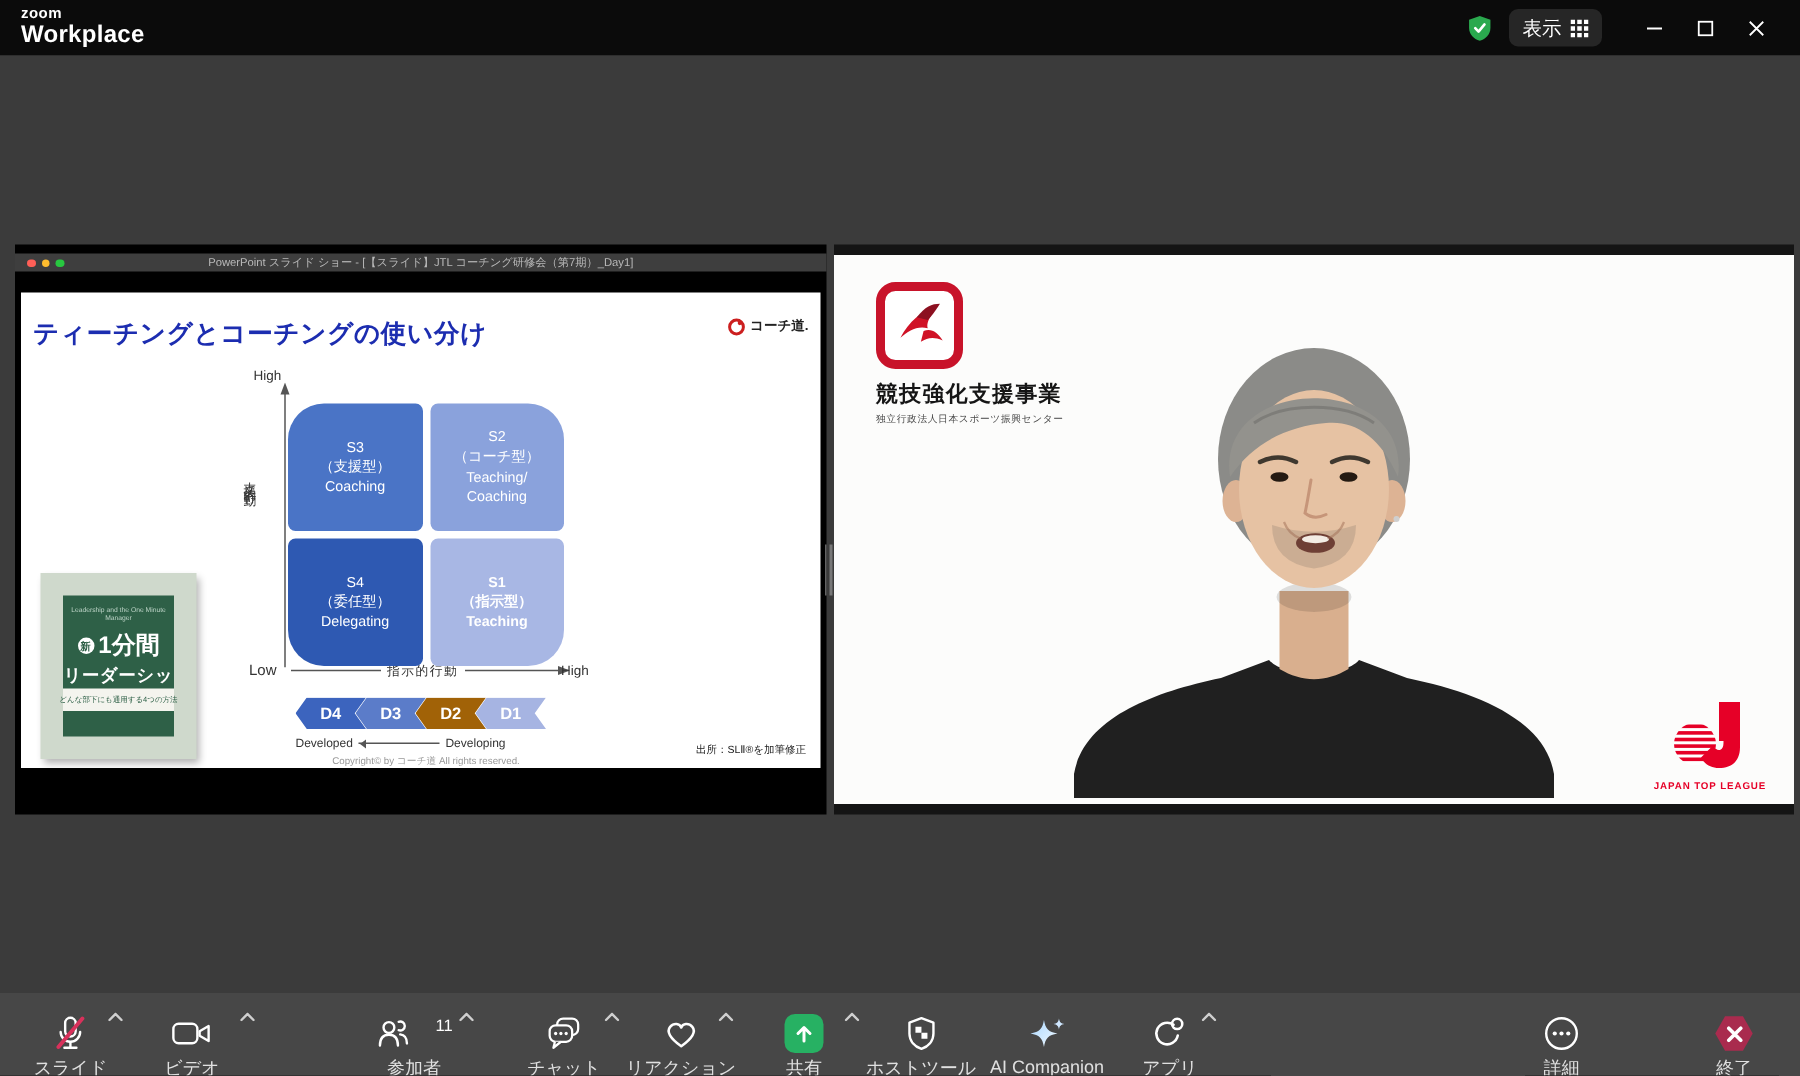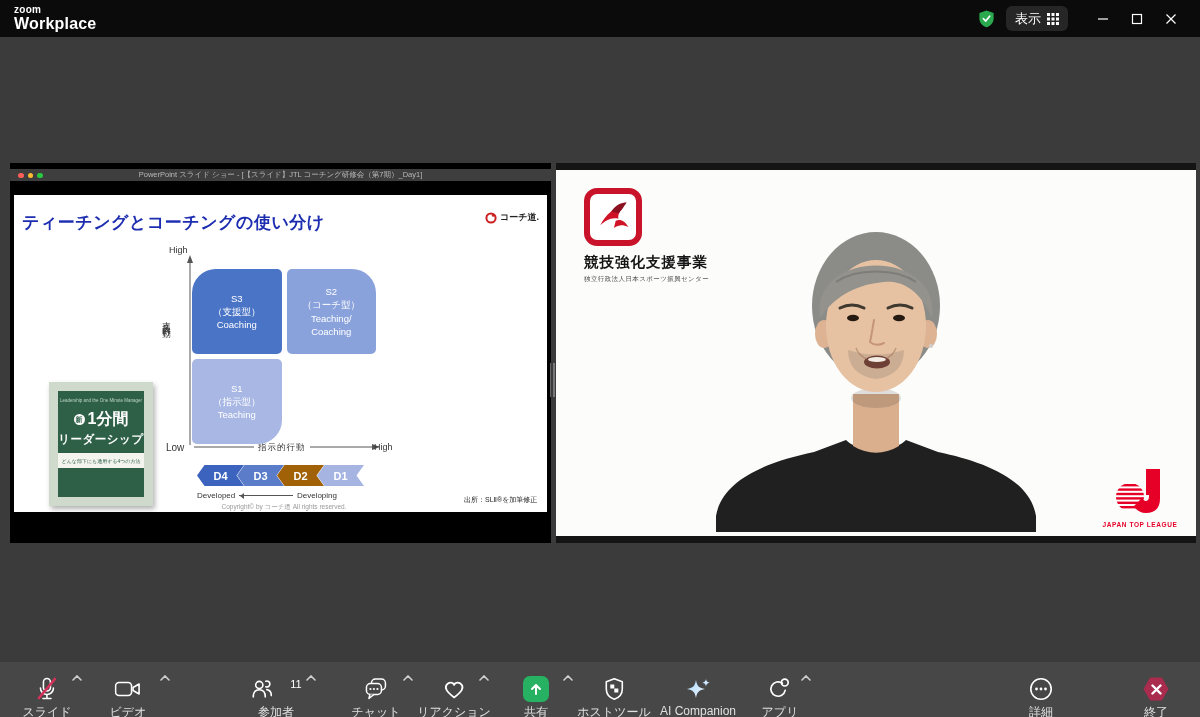--- a/index.html
+++ b/index.html
@@ -49,41 +49,41 @@
              background:#fff; padding:0 4px; letter-spacing:1px; }
   .x-high { position:absolute; left:360px; top:247px; font-size:9px; color:#333; }
 
   .quad-grid { position:absolute; left:178px; top:64px; width:184px; height:175px;
                display:grid; grid-template-columns:1fr 1fr; grid-template-rows:1fr 1fr; gap:5px;margin-top:10px; }
   .quad { border-radius:5px; color:#fff; display:flex; flex-direction:column; align-items:center;
           justify-content:center; font-size:9.5px; line-height:1.4; text-align:center; }
   .quad.s3 { background:#4a74c6; border-top-left-radius:24px; }
   .quad.s2 { background:#8aa2dc; border-top-right-radius:24px; }
   .quad.s4 { background:#2e59b2; border-bottom-left-radius:24px; }
-  .quad.s1 { background:#a8b7e4; border-bottom-right-radius:24px; }
+  .quad.s1 { background:#a8b7e4; border-bottom-right-radius:24px;font-weight:bold; }
 
   .dev-band { position:absolute; left:183px; top:270px; height:23px; display:flex; }
   .chev { width:47px; height:21px; clip-path:polygon(16% 0,100% 0,84% 50%,100% 100%,16% 100%,0 50%);
           display:flex; align-items:center; justify-content:center; color:#fff; font-weight:700;
           font-size:11px; }
   .chev + .chev { margin-left:-7px; }
   .chev.d4{ background:#3c64be; } .chev.d3{ background:#5b7cc9; }
   .chev.d2{ background:#a16207; } .chev.d1{ background:#a6b4e2; }
 
   .dev-scale { position:absolute; left:183px; top:296px; width:140px; display:flex;
                align-items:center; gap:4px; font-size:8px; color:#333; }
   .dev-line { flex:1; height:1px; background:#555; position:relative; }
   .dev-line::before { content:""; position:absolute; left:-2px; top:-2.5px;
                       border:3px solid transparent; border-right:4px solid #555; }
   .slide-copyright { position:absolute; left:160px; top:308px; width:220px; text-align:center;
                      font-size:6.5px; color:#999; white-space:nowrap; }
   .source-note { position:absolute; left:450px; top:300px; font-size:7px; color:#222; }
 
   .book { position:absolute; left:13px; top:187px; width:104px; height:124px; background:#cfd9cc;
-          padding:9px; box-shadow:2px 3px 5px rgba(0,0,0,.3);margin-left:22px; }
+          padding:15px; box-shadow:2px 3px 5px rgba(0,0,0,.3); }
   .book-inner { width:100%; height:100%; background:#2e6047; position:relative; }
   .book-top-text { font-size:4.5px; color:#bcd3c6; text-align:center; padding-top:7px; }
   .book-title-row { display:flex; align-items:center; justify-content:center; gap:3px; margin-top:6px; }
   .book-badge { width:11px; height:11px; border-radius:50%; background:#fff; color:#2e6047;
                 font-size:7px; font-weight:700; display:flex; align-items:center; justify-content:center; }
   .book-title1 { color:#fff; font-weight:800; font-size:16px; }
   .book-title2 { color:#fff; font-weight:800; font-size:11.5px; text-align:center; margin-top:2px;
                  letter-spacing:.5px; }
   .book-band { position:absolute; left:0; right:0; top:62px; height:15px; background:#f4f4ee;
                display:flex; align-items:center; justify-content:center; }
@@ -218,20 +218,26 @@
             <span>S3</span>
             <span>（支援型）</span>
             <span>Coaching</span>
             <span></span>
           </div>
           <div class="quad s2">
             <span>S2</span>
             <span>（コーチ型）</span>
             <span>Teaching/</span>
             <span>Coaching</span>
+          </div>
+          <div class="quad s4">
+            <span>S4</span>
+            <span>（委任型）</span>
+            <span>Delegating</span>
+            <span></span>
           </div>
           <div class="quad s1">
             <span>S1</span>
             <span>（指示型）</span>
             <span>Teaching</span>
             <span></span>
           </div>
         </div>
 
         <div class="dev-band">

